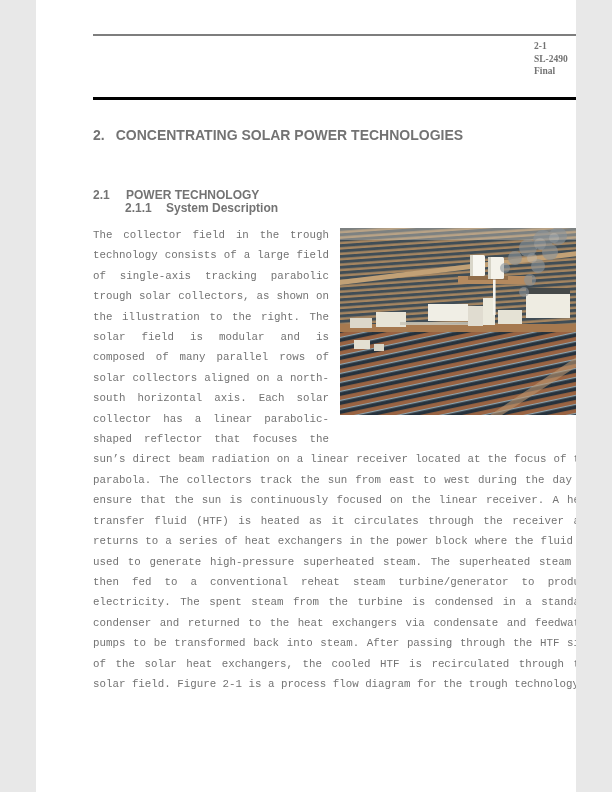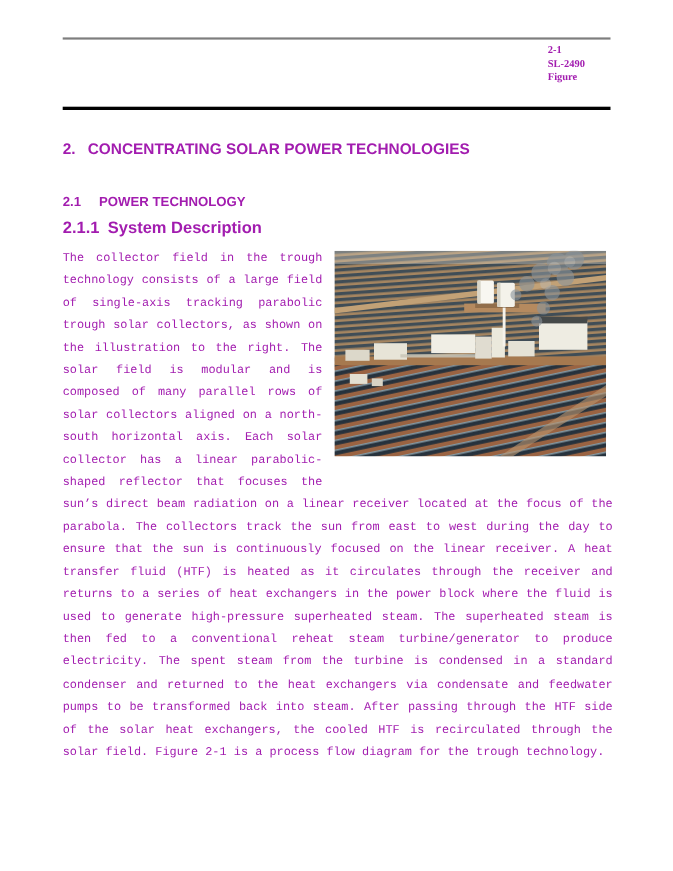--- a/index.html
+++ b/index.html
@@ -1,24 +1,24 @@
 <!DOCTYPE html>
 <html><head>
 <meta charset="utf-8">
 <style>
   html, body { margin: 0; padding: 0; background: #e8e8e8; }
   .page {
     position: relative;
-    width: 612px;
+    width: 540px;
     height: 792px;
     margin: 0 auto;
     background: #ffffff;
     overflow: hidden;
     font-family: "Liberation Serif", serif;
-    color: #a21caf;
+    color: #737373;
   }
   .rule { position: absolute; left: 57px; width: 498px; }
   .rule-gray  { top: 34px; height: 2px; background: #7e7e7e; }
   .rule-black { top: 97px; height: 3px; background: #000; }
   .header-info {
     position: absolute; left: 498px; top: 40px;
     font-family: "Liberation Serif", serif;
     font-weight: bold; font-size: 9.5px; line-height: 12.5px;
     white-space: nowrap;
   }
@@ -29,22 +29,22 @@
     font-weight: bold; font-size: 14px; line-height: 17px;
     white-space: nowrap;
   }
   .chapter-title .num { margin-right: 11px; }
   .heading {
     position: absolute; left: 57px;
     font-family: "Liberation Sans", sans-serif;
     font-weight: bold; white-space: nowrap;
   }
   .heading-2 { top: 176px; font-size: 12px; line-height: 15px; }
-  .heading-2 .num { display: inline-block; width: 33px; }
-  .heading-3 { top: 201px; font-size: 15px; line-height: 14px; }
+  .heading-2 .num { display: inline-block; width: 33px; margin-top: 12px; }
+  .heading-3 { top: 201px; font-size: 12px; line-height: 14px; margin-left: 32px; }
   .heading-3 .num { display: inline-block; width: 41px; }
   .body-block {
     position: absolute; left: 57px; top: 225px; width: 500px;
     font-family: Liberation Mono, monospace;
     font-size: 10.8px; line-height: 20.4px;
     text-align: justify;
   }
   .figure-float {
     float: right;
     width: 247px; height: 187px;
@@ -55,21 +55,21 @@
 </head>
 <body>
 
 <div class="page">
 
   <div class="rule rule-gray"></div>
 
   <div class="header-info">
     <div>2-1</div>
     <div>SL-2490</div>
-    <div>Figure</div>
+    <div>Final</div>
   </div>
 
   <div class="rule rule-black"></div>
 
   <div class="chapter-title">
     <span class="num">2.</span><span>CONCENTRATING SOLAR POWER TECHNOLOGIES</span>
   </div>
 
   <div class="heading heading-2">
     <span class="num">2.1</span><span>POWER TECHNOLOGY</span>

